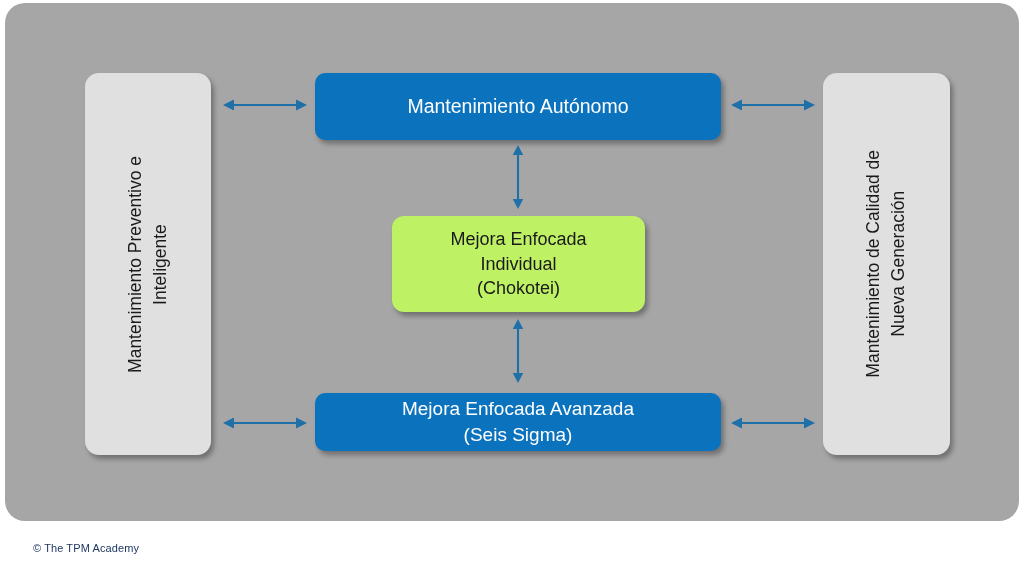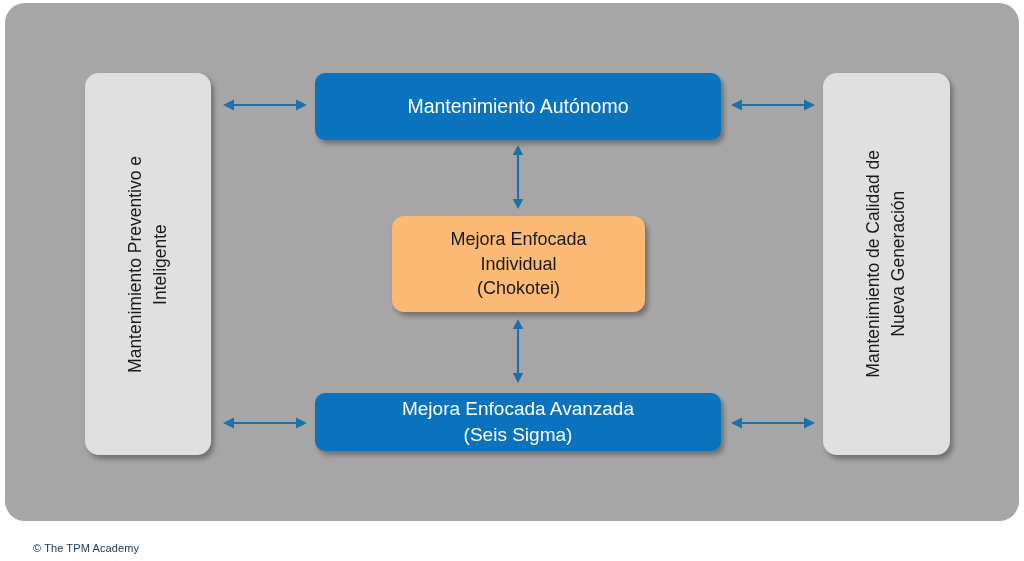--- a/index.html
+++ b/index.html
@@ -44,21 +44,21 @@
     color: #ffffff;
     text-align: center;
   }
 
   .box-light {
     background: #e0e0e0;
     color: #1a1a1a;
   }
 
   .box-white {
-    background: #fdba74;
+    background: #bef264;
     color: #1a1a1a;
   }
 
   
   #box-autonomous-maintenance {
     left: 310px;
     top: 70px;
     width: 406px;
     height: 67px;
     font-size: 19.5px;

